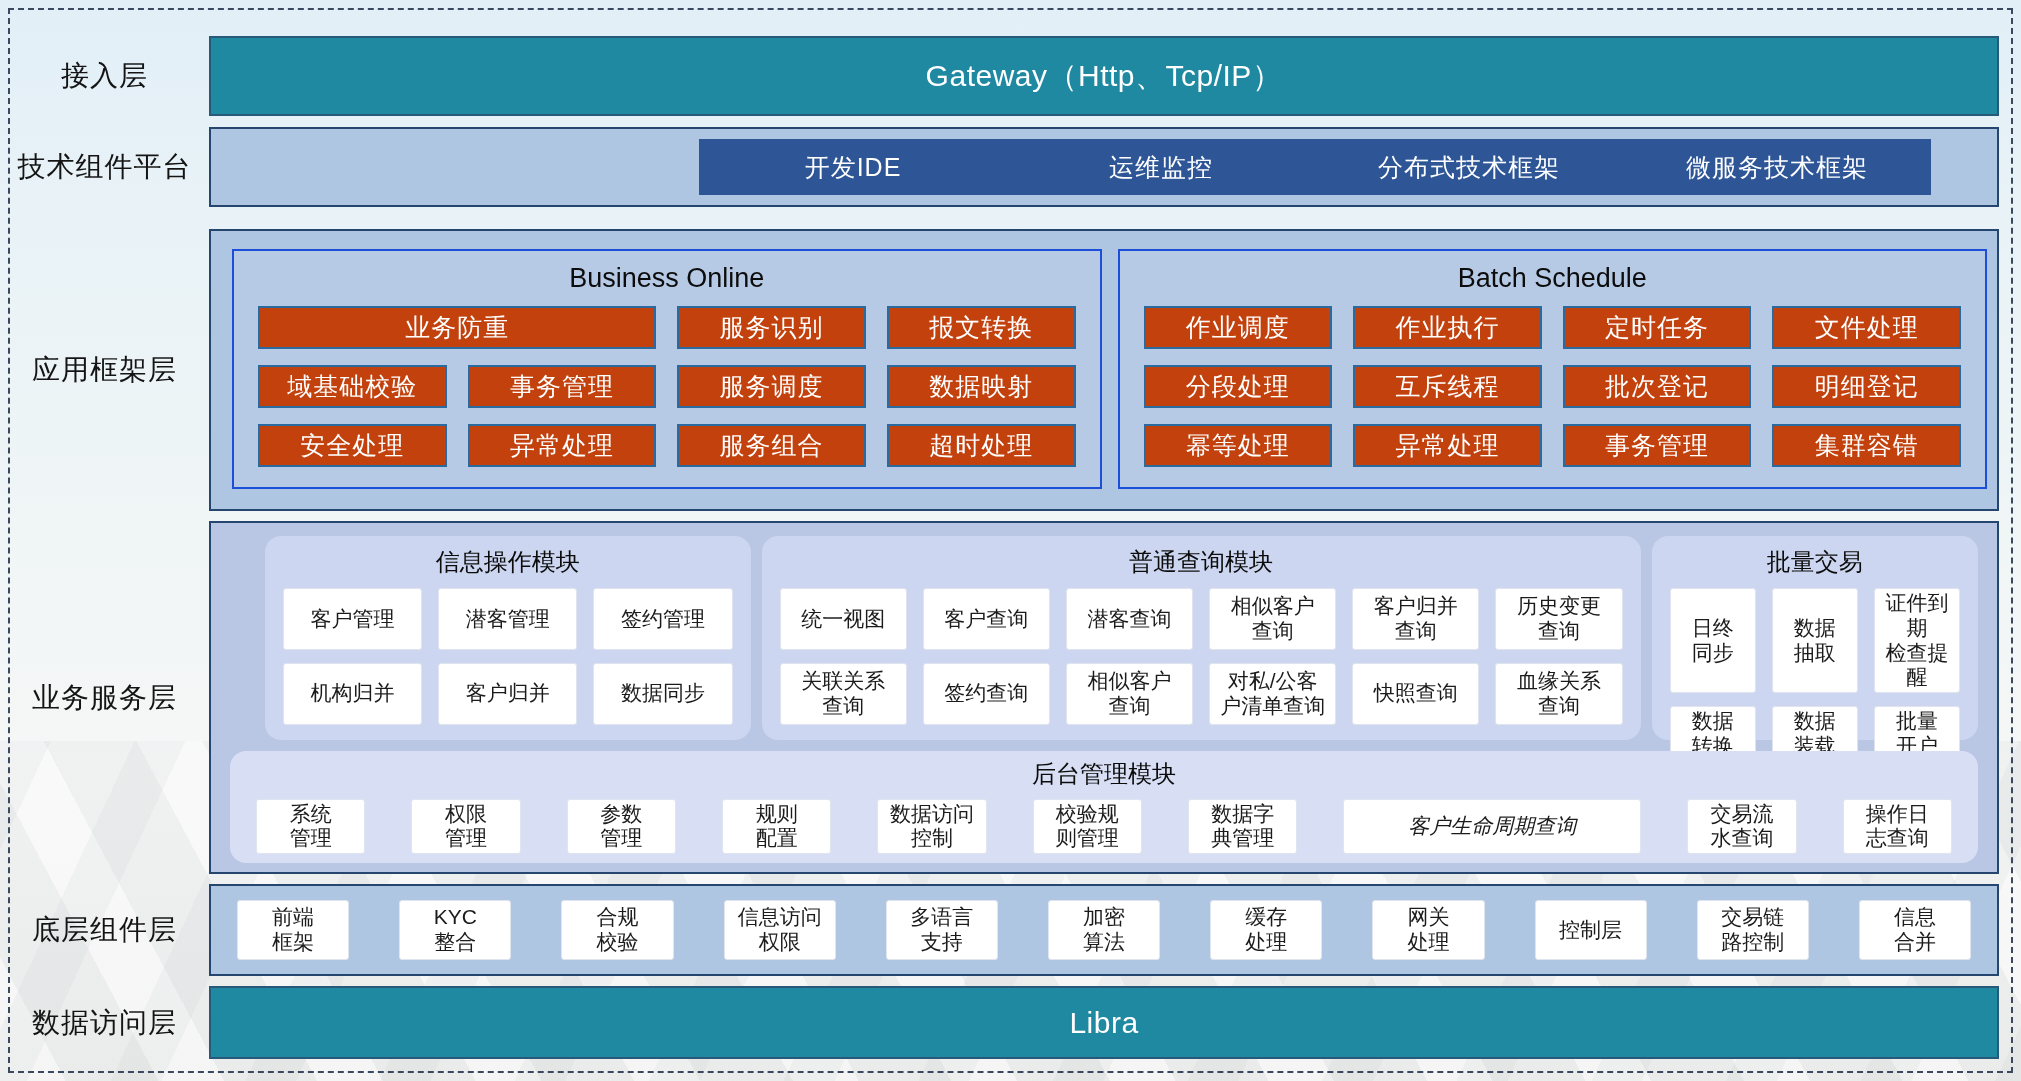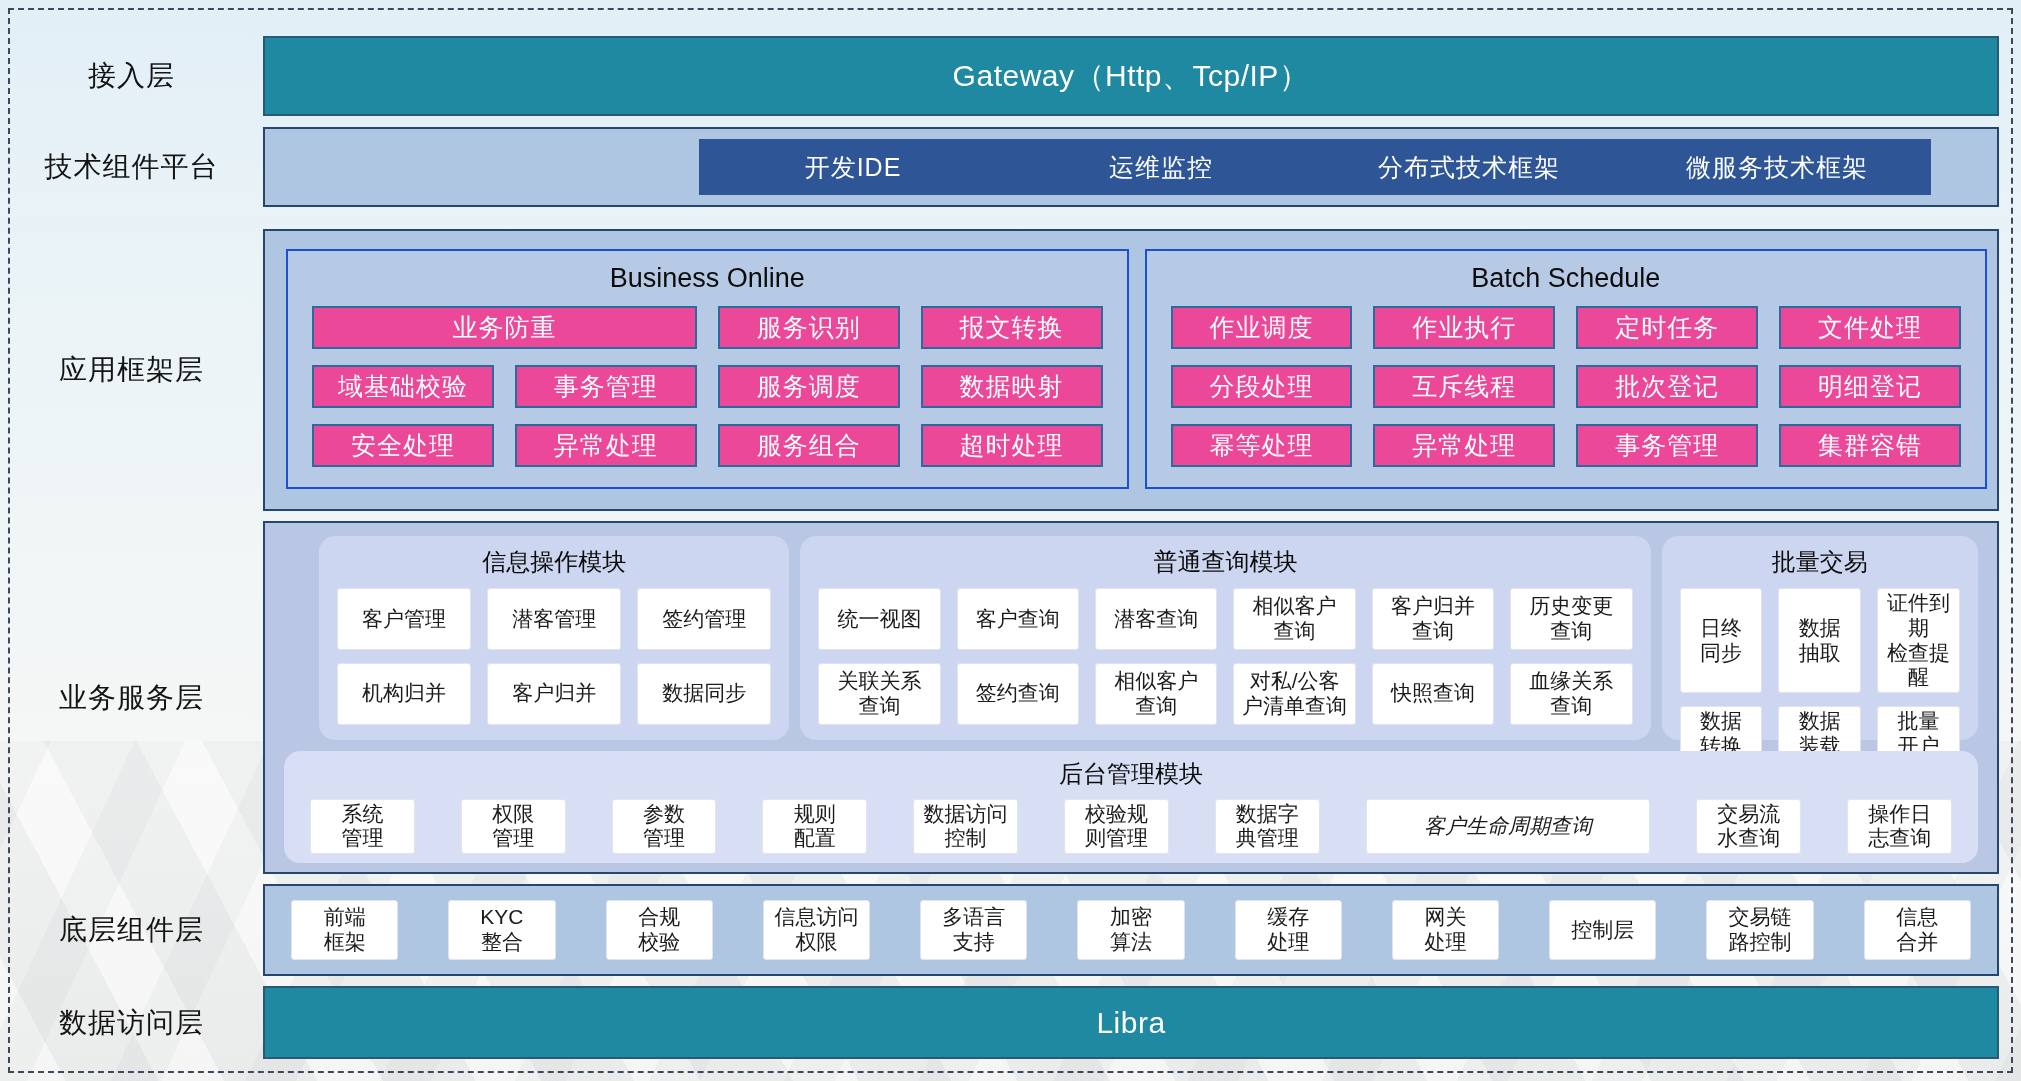--- a/index.html
+++ b/index.html
@@ -17,42 +17,42 @@
   }
   .dashed-border{position:absolute;inset:8px;border:2px dashed #3a4860;z-index:3;pointer-events:none;}
   .layer-row{position:absolute;left:0;width:1999px;display:flex;align-items:stretch;z-index:1;}
   .row-access{top:36px;height:80px;}
   .row-tech{top:127px;height:80px;}
   .row-app{top:229px;height:282px;}
   .row-biz{top:521px;height:353px;}
   .row-base{top:884px;height:92px;border-radius:28px;}
   .row-data{top:986px;height:73px;}
   .layer-label{
-    width:263px;flex:none;display:flex;align-items:center;justify-content:center;
+    width:209px;flex:none;display:flex;align-items:center;justify-content:center;
     font-size:28px;color:#141414;letter-spacing:1px;
   }
   .teal-bar{
     flex:1;background:#1e89a1;border:2px solid #275a78;
     display:flex;align-items:center;justify-content:center;
     color:#fff;font-size:30px;letter-spacing:0.5px;
   }
   .panel{flex:1;background:#aec6e1;border:2px solid #24466f;}
   
   .tech-panel{display:flex;align-items:center;justify-content:flex-end;padding:0 66px;}
   .navy-btn{
     width:308px;height:56px;background:#2e5697;color:#fff;font-size:25px;
     display:flex;align-items:center;justify-content:center;letter-spacing:1px;
   }
   
   .app-panel{display:flex;gap:16px;padding:18px 10px 20px 21px;}
   .group{flex:1;background:#b6cae6;border:2px solid #1d4ed8;display:flex;flex-direction:column;padding:4px 24px 20px;}
   .group-title{text-align:center;font-size:27px;color:#0c0c0c;padding:8px 0 12px;}
   .group-grid{flex:1;display:grid;grid-template-columns:repeat(4,1fr);gap:16px 21px;}
   .fw-btn{
-    background:#ec4899;border:2px solid #2a6a9e;color:#fff;font-size:25px;
+    background:#c2410c;border:2px solid #2a6a9e;color:#fff;font-size:25px;
     display:flex;align-items:center;justify-content:center;letter-spacing:1px;
   }
   
   .biz-panel{background:#b9c6e4;display:flex;flex-direction:column;gap:11px;padding:13px 19px 9px;}
   .modules-row{display:flex;gap:11px;flex:2.05;min-height:0;margin-left:35px;}
   .module{background:#ccd6f0;border-radius:16px;display:flex;flex-direction:column;padding:2px 18px 15px;}
   .module-title{text-align:center;font-size:24px;color:#0c0c0c;padding:8px 0 10px;}
   .module-grid{flex:1;display:grid;gap:13px 16px;}
   .white-box{
     background:#ffffff;border:1px solid #e0e4ee;border-radius:3px;

